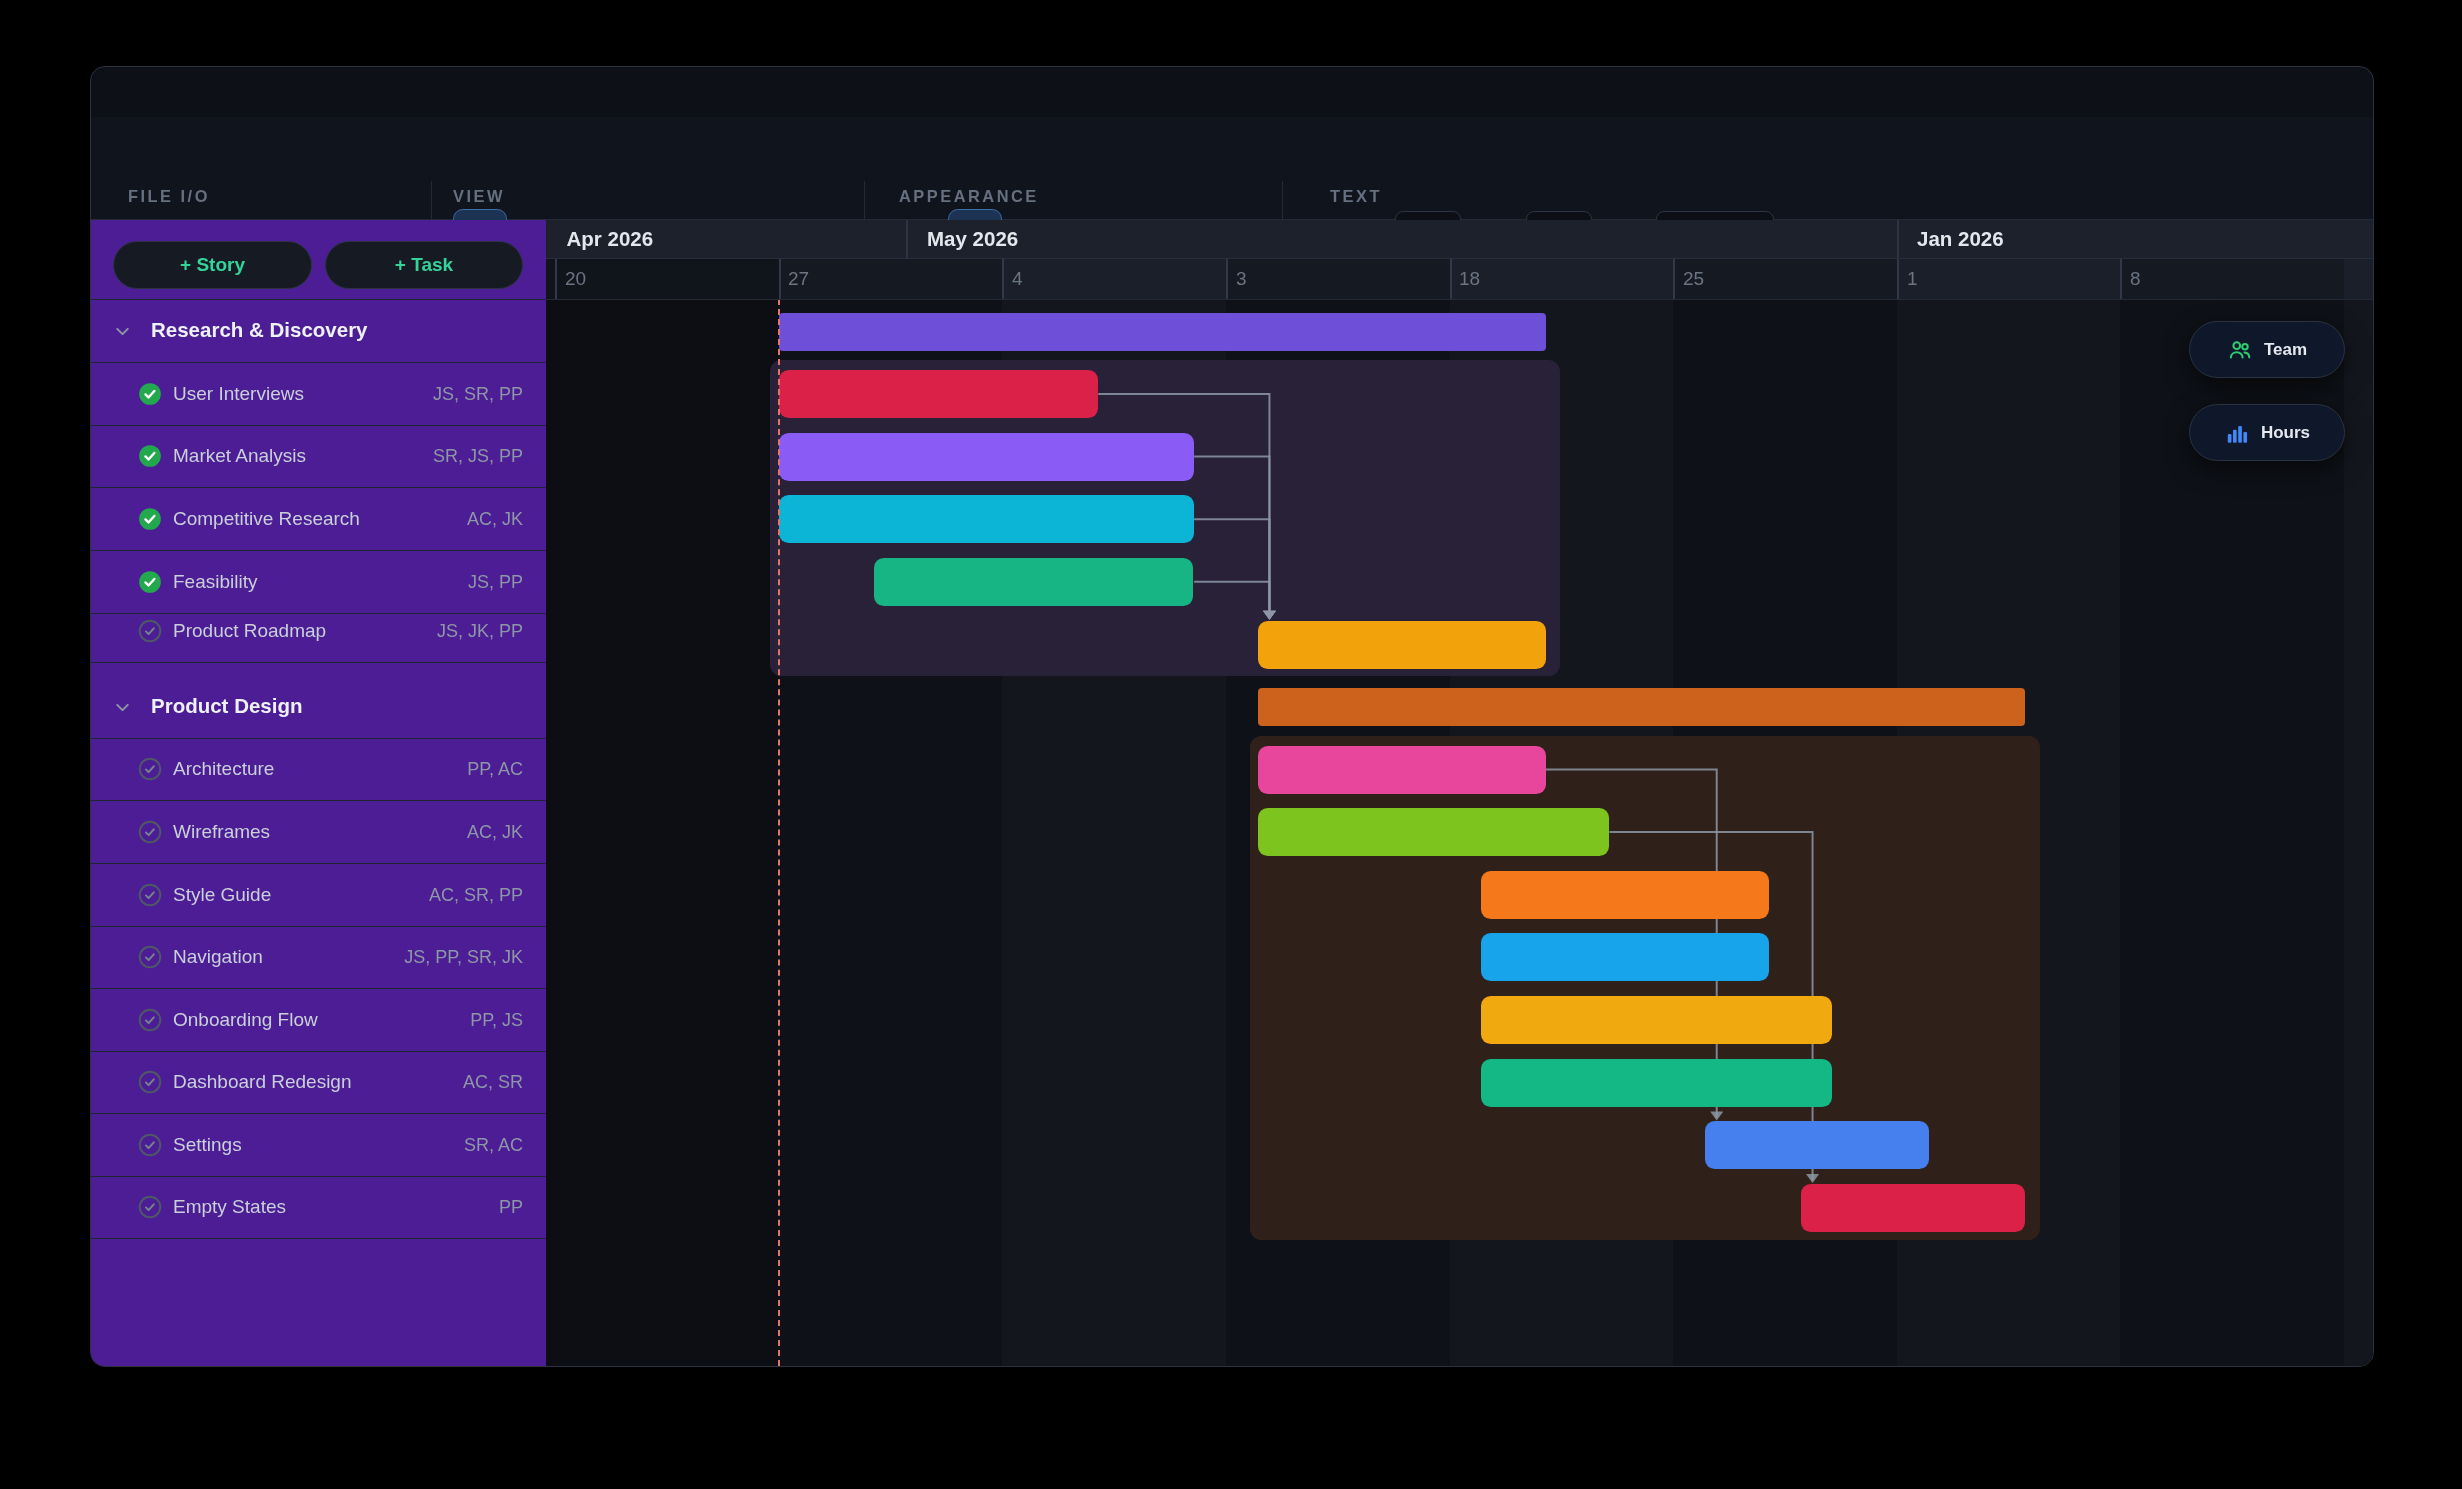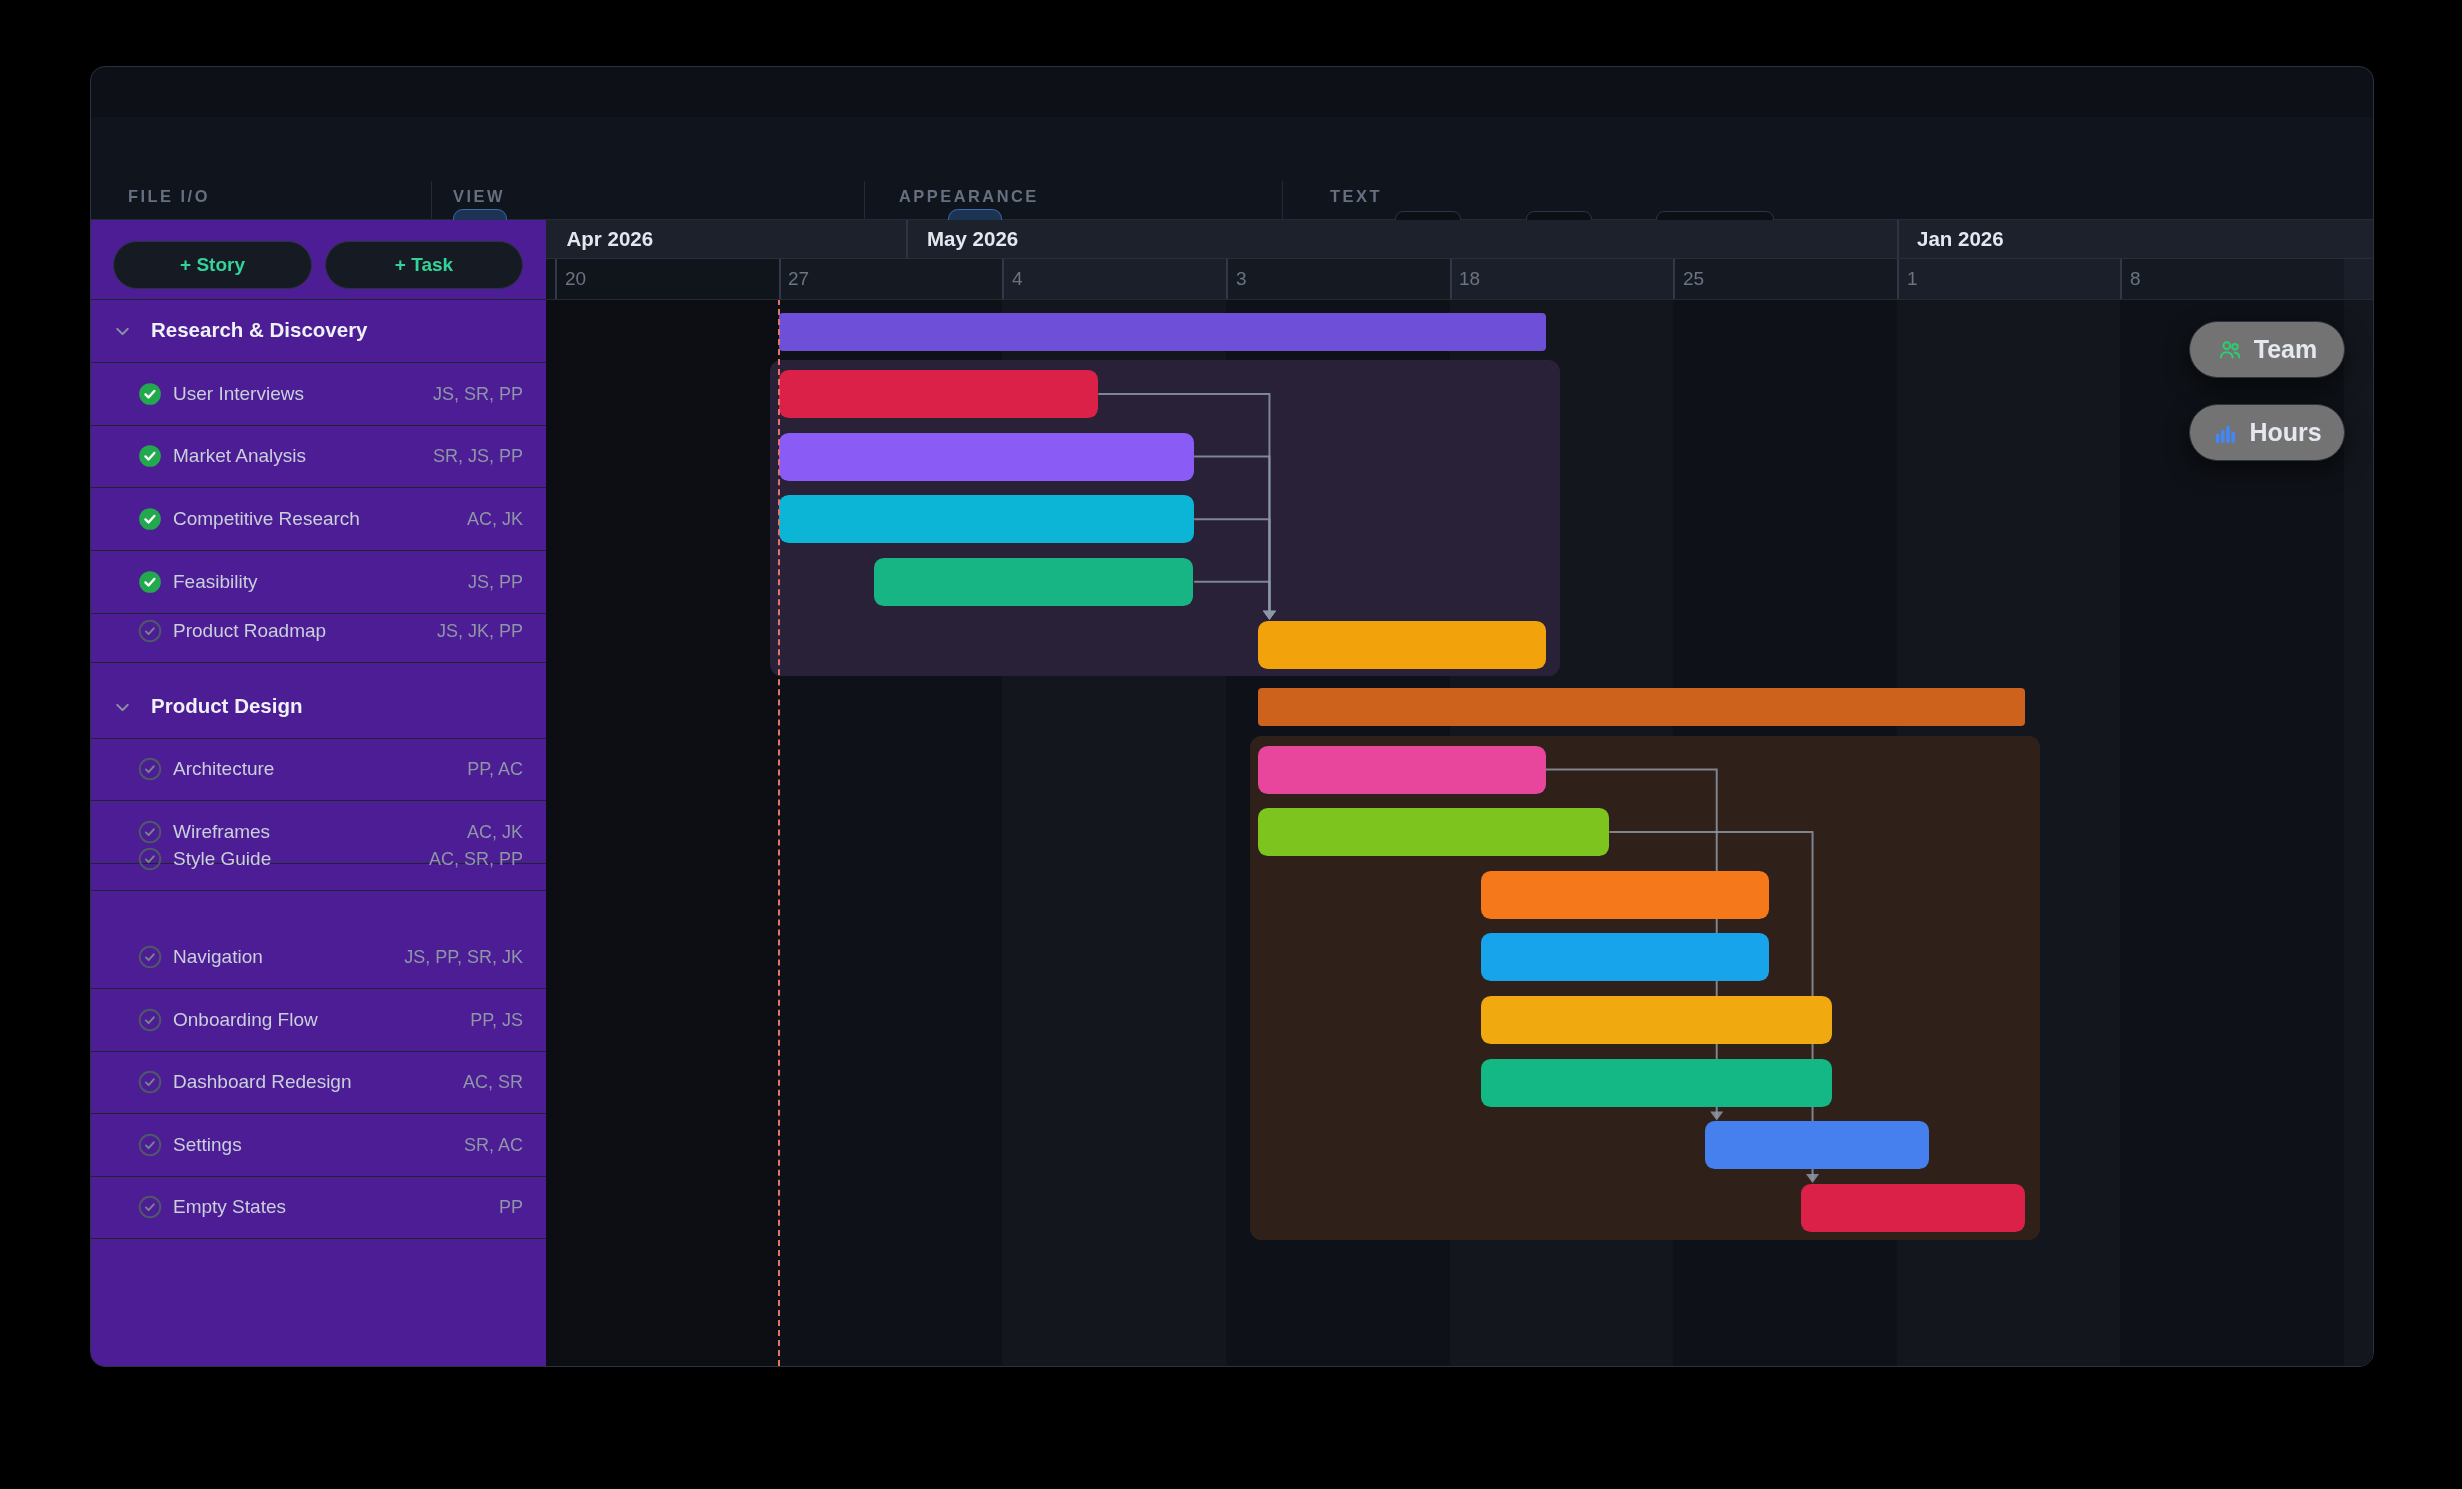--- a/index.html
+++ b/index.html
@@ -55,23 +55,23 @@
   .hdrline{position:absolute;left:0;top:79px;width:100%;height:0.8px;background:#232a36;z-index:6;}
   .stripe{position:absolute;top:79px;height:1067px;z-index:0;}
   .stripe.l{background:#13161d;} .stripe.d{background:#0e1117;}
   .past{position:absolute;left:0;top:39px;width:233px;height:1107px;background:rgba(3,5,9,.42);z-index:1;}
   .gpanel{position:absolute;border-radius:11.5px;z-index:2;}
   .deps{position:absolute;left:0;top:0;z-index:3;}
   .bar{position:absolute;height:48px;border-radius:9.8px;z-index:4;}
   .bar.summary{height:38px;border-radius:4.1px;}
   .today{position:absolute;top:79px;width:0;height:1067px;border-left:2.5px dashed #e57368;z-index:5;}
   
-  .float-pill{position:absolute;width:156px;height:57px;border-radius:29px;background:#737373;border:1.6px solid #2b3240;
+  .float-pill{position:absolute;width:156px;height:57px;border-radius:29px;background:#0f172a;border:1.6px solid #2b3240;
               display:flex;align-items:center;justify-content:center;gap:11px;box-sizing:border-box;
-              font-size:25px;font-weight:bold;color:#e5e9ef;box-shadow:0 8.2px 23px rgba(0,0,0,.55);}
+              font-size:17px;font-weight:bold;color:#e5e9ef;box-shadow:0 8.2px 23px rgba(0,0,0,.55);}
 </style>
 </head>
 <body>
 
 <div class="stage">
   <div class="window">
 
 
     <div class="toolbar">
       <span class="tb-label" style="left:37px">FILE I/O</span>
@@ -262,21 +262,21 @@
       <span class="assig">PP, AC</span>
             </div>
             <div class="srow" style="top:581px">
       <span class="stat"><svg width="26" height="26" viewBox="0 0 24 24">
                   <circle cx="12" cy="12" r="9.5" fill="none" stroke="#4e5866" stroke-width="1.8"></circle>
                   <path d="M8.2 12.4l2.5 2.5 4.8-5.4" fill="none" stroke="#79838f" stroke-width="1.8" stroke-linecap="round" stroke-linejoin="round"></path>
                 </svg></span>
       <span class="tname">Wireframes</span>
       <span class="assig">AC, JK</span>
             </div>
-            <div class="srow" style="top:608px">
+            <div class="srow" style="top:644px">
       <span class="stat"><svg width="26" height="26" viewBox="0 0 24 24">
                   <circle cx="12" cy="12" r="9.5" fill="none" stroke="#4e5866" stroke-width="1.8"></circle>
                   <path d="M8.2 12.4l2.5 2.5 4.8-5.4" fill="none" stroke="#79838f" stroke-width="1.8" stroke-linecap="round" stroke-linejoin="round"></path>
                 </svg></span>
       <span class="tname">Style Guide</span>
       <span class="assig">AC, SR, PP</span>
             </div>
             <div class="srow" style="top:706px">
       <span class="stat"><svg width="26" height="26" viewBox="0 0 24 24">
                   <circle cx="12" cy="12" r="9.5" fill="none" stroke="#4e5866" stroke-width="1.8"></circle>

